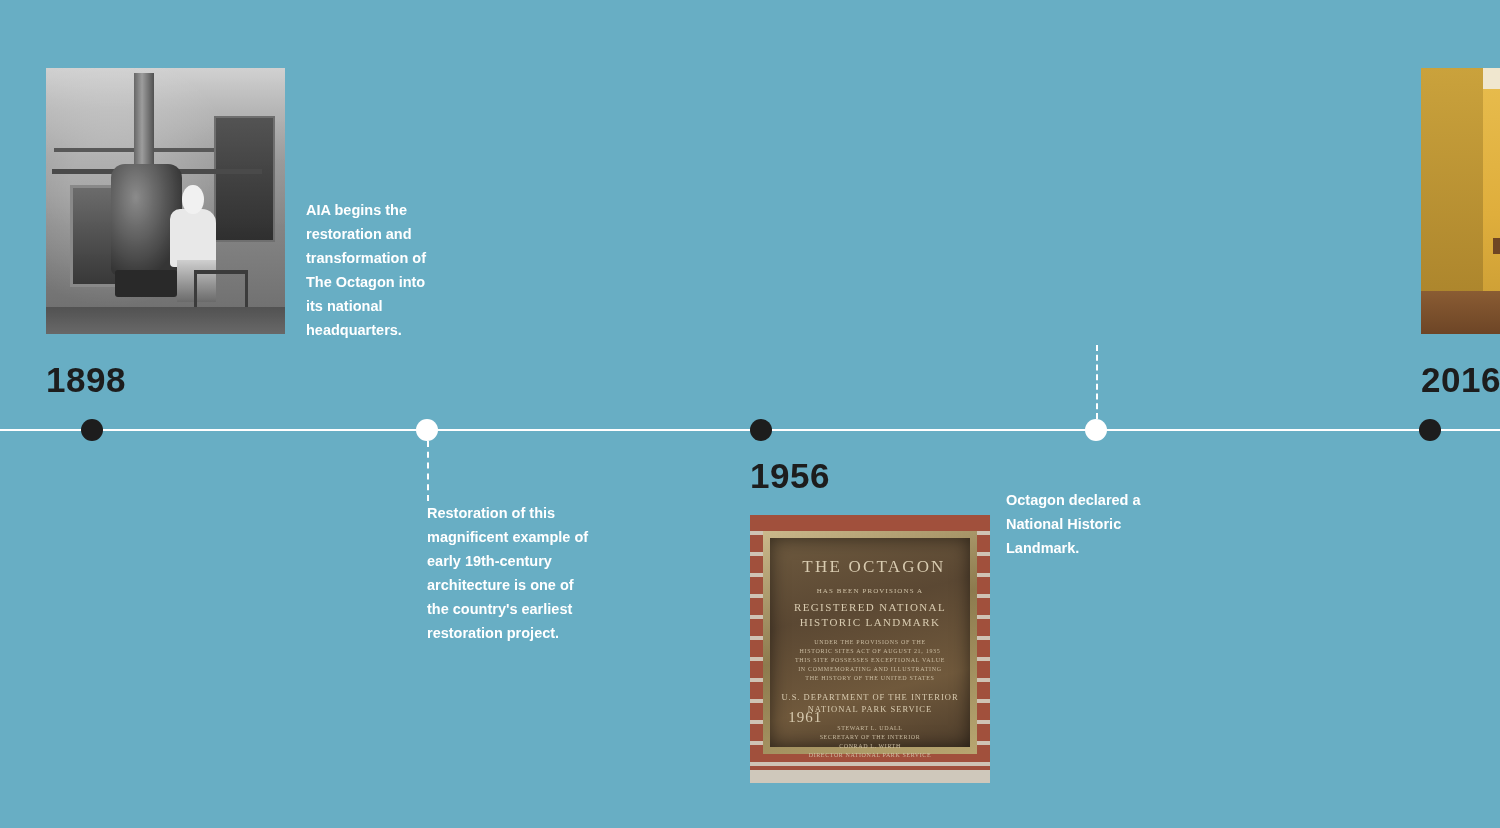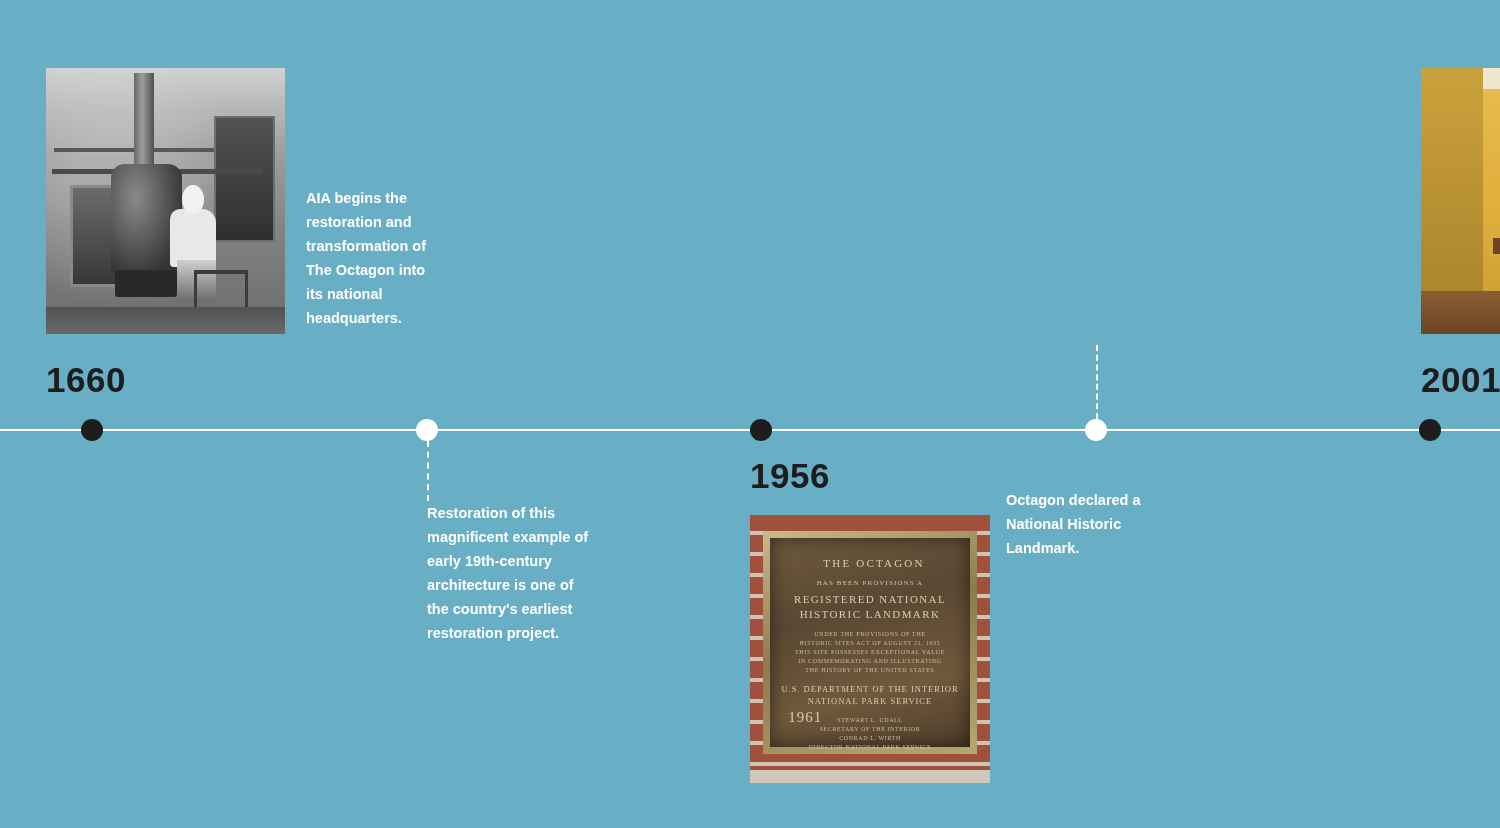--- a/index.html
+++ b/index.html
@@ -146,21 +146,21 @@
   .pl-inner {
     position: absolute; inset: 7px;
     background: linear-gradient(165deg,#6e5a3f 0%,#5b4833 35%,#70593c 70%,#4e3d2b 100%);
     box-shadow: inset 0 0 18px rgba(0,0,0,0.55);
     color: #d8cbb0;
     font-family: "Liberation Serif", serif;
     text-align: center;
     padding-top: 9%;
     box-sizing: border-box;
   }
-  .pl-title { font-size: 11px; letter-spacing: 2.2px; margin-bottom: 9px; padding-left: 8px; }
+  .pl-title { font-size: 17px; letter-spacing: 2.2px; margin-bottom: 9px; padding-left: 8px; }
   .pl-l1 { font-size: 7px; letter-spacing: 1.1px; line-height: 11px; opacity: .92; }
   .pl-big { font-size: 11px; letter-spacing: 1.4px; line-height: 15px; margin: 3px 0 8px; }
   .pl-small { font-size: 6px; letter-spacing: .7px; line-height: 9px; opacity: .85; }
   .pl-dept { font-size: 8.5px; letter-spacing: 1px; line-height: 12px; margin-top: 8px; }
   .pl-sign { font-size: 6px; letter-spacing: .6px; line-height: 9px; margin-top: 9px; opacity: .85; }
   .pl-year {
     position: absolute; left: 9%; bottom: 10%;
     font-size: 15px; letter-spacing: 1px;
   }
   .pl-ledge {
@@ -209,23 +209,23 @@
     <div class="ph1-pipe"></div>
     <div class="ph1-stove"></div>
     <div class="ph1-stove-base"></div>
     <div class="ph1-person-body"></div>
     <div class="ph1-person-head"></div>
     <div class="ph1-person-legs"></div>
     <div class="ph1-stool"></div>
     <div class="ph1-floor"></div>
   </div>
 
-  <div class="caption" style="left:306px; top:186px; width:130px;">AIA begins the restoration and transformation of The Octagon into its national headquarters.</div>
-
-  <div class="year" style="left:46px; top:360px;">1660</div>
+  <div class="caption" style="left:306px; top:198px; width:130px;">AIA begins the restoration and transformation of The Octagon into its national headquarters.</div>
+
+  <div class="year" style="left:46px; top:360px;">1898</div>
 
   <div class="node dark" style="left:92px;"></div>
 
   <div class="connector" style="left:427px; top:441px; height:60px;"></div>
 
   <div class="node light" style="left:427px;"></div>
 
   <div class="caption" style="left:427px; top:501px; width:165px;">Restoration of this magnificent example of early 19th-century architecture is one of the country's earliest restoration project.</div>
 
   <div class="node dark" style="left:761px;"></div>
@@ -268,17 +268,17 @@
     <div class="rm-wall-left"></div>
 
     <div class="rm-frame"></div>
 
     <div class="rm-table"></div>
     <div class="rm-leg1"></div>
 
     <div class="rm-floor"></div>
   </div>
 
-  <div class="year" style="left:1421px; top:360px;">2001</div>
+  <div class="year" style="left:1421px; top:360px;">2016</div>
 
   <div class="node dark" style="left:1430px;"></div>
 
 </div>
 
 </body></html>

